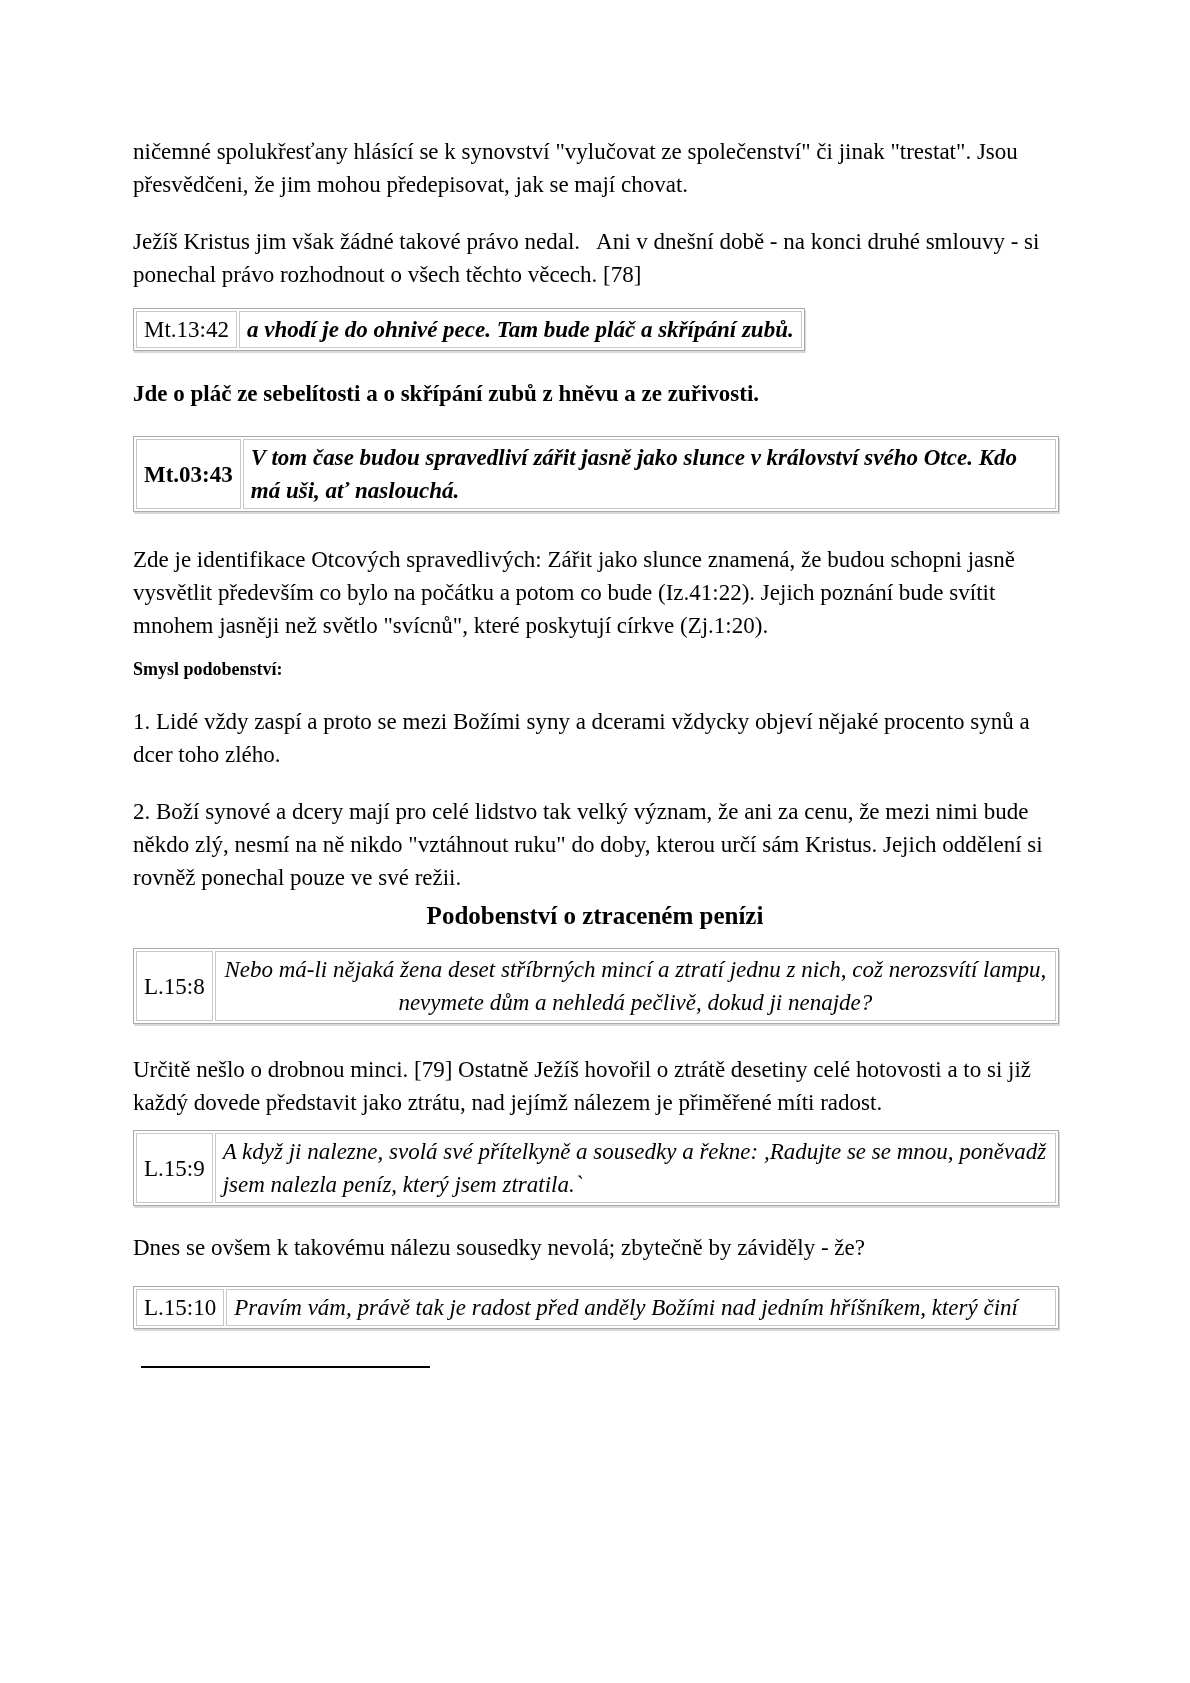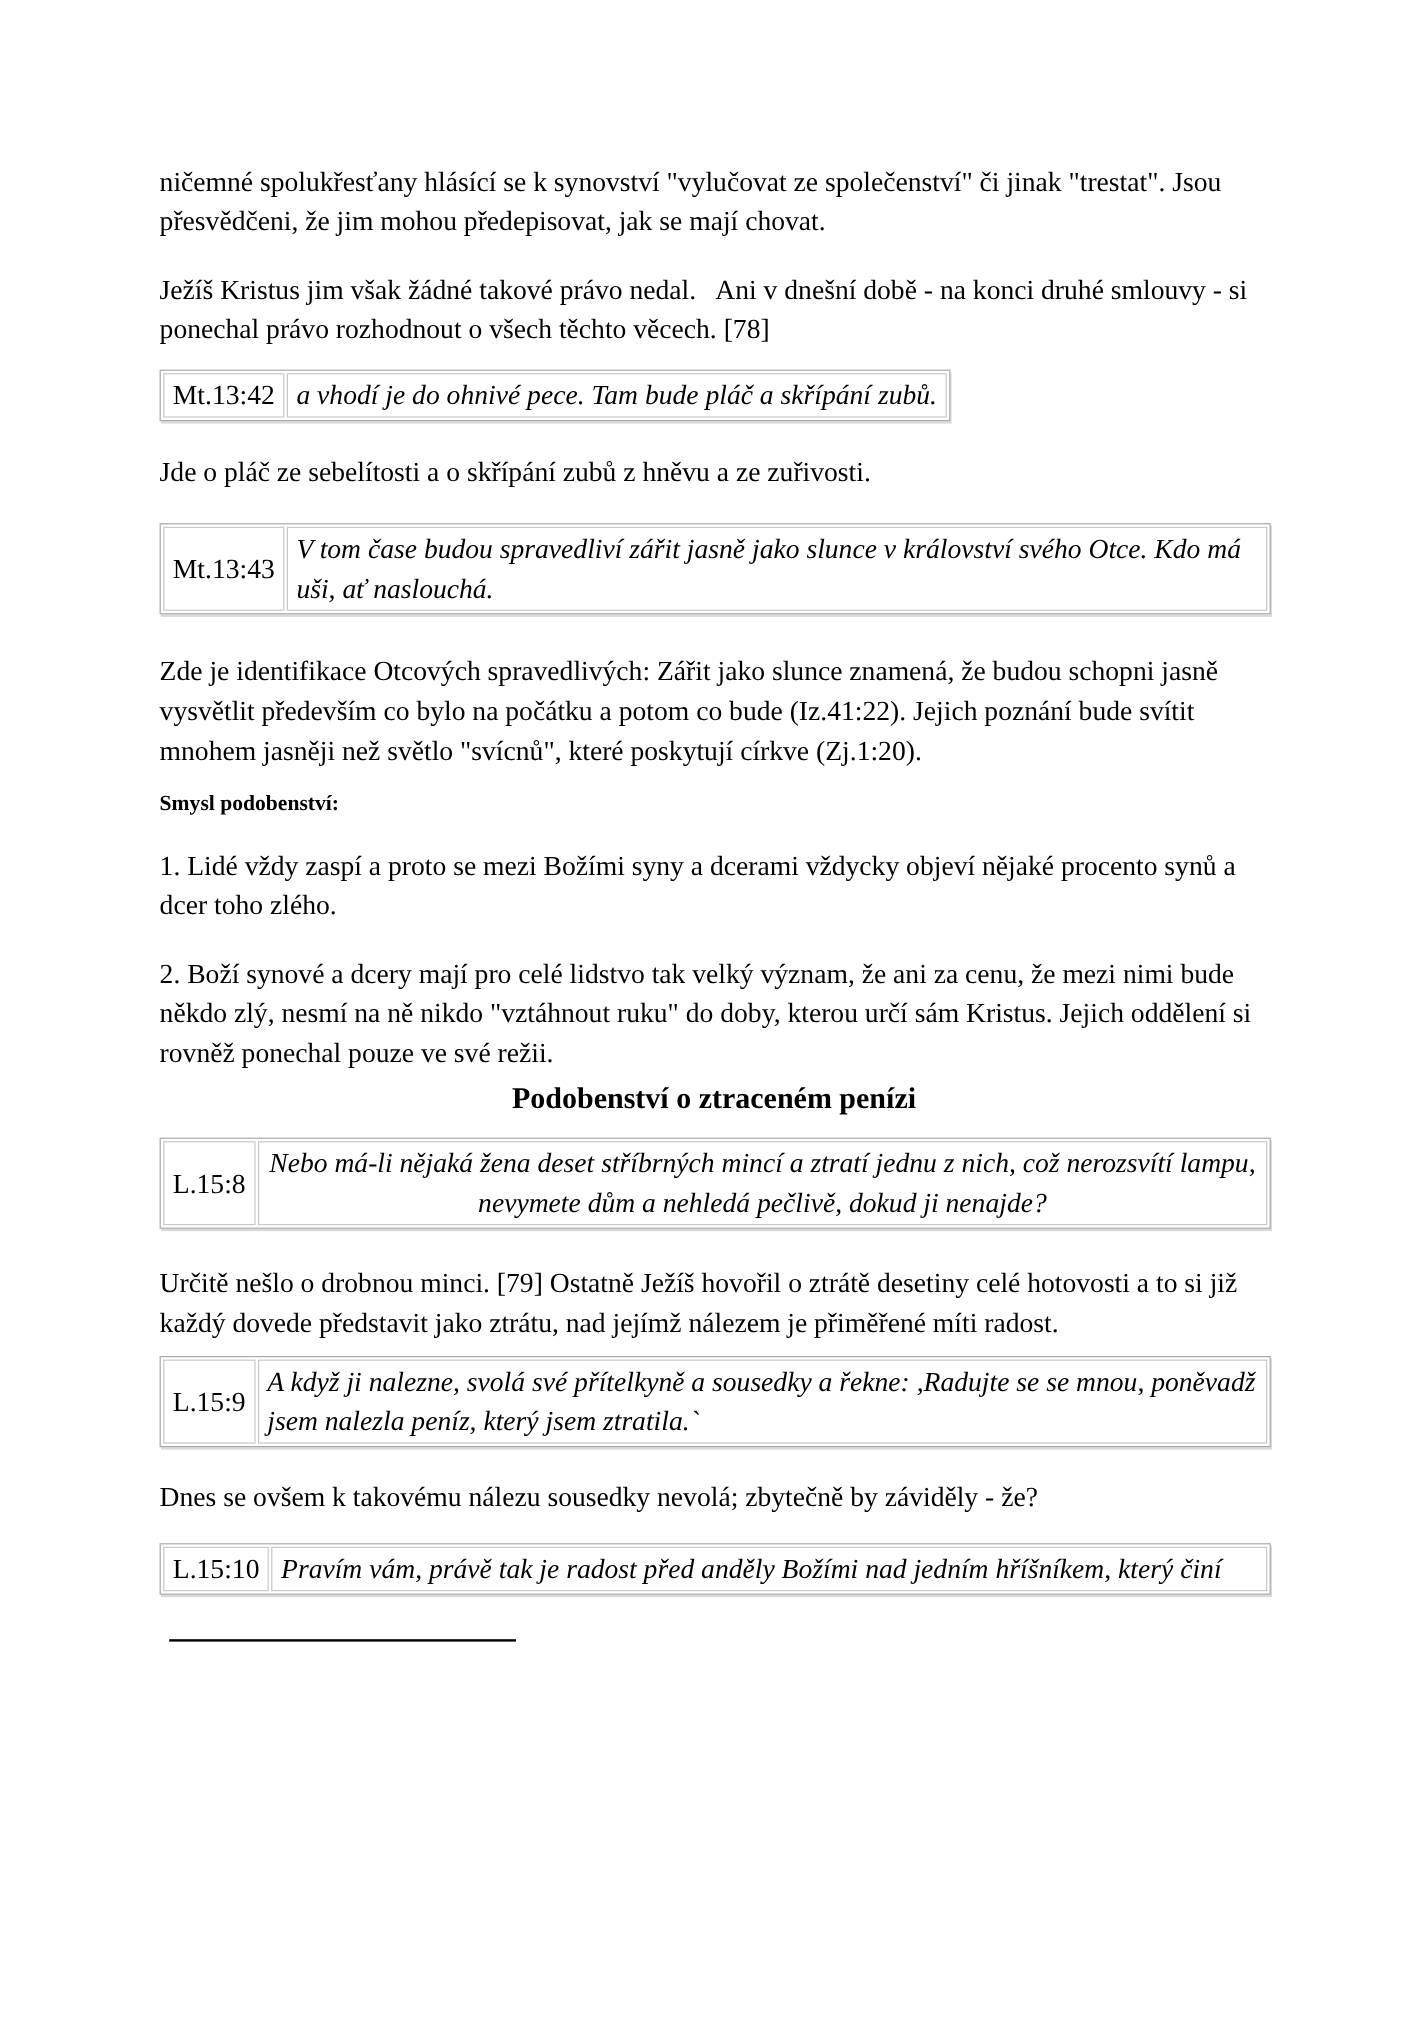--- a/index.html
+++ b/index.html
@@ -44,30 +44,30 @@
   .verse-table.full { width: 100%; }
   .verse-row { display: table-row; }
   .verse-ref, .verse-text {
     display: table-cell;
     border: 1px solid #c8c8c8;
     padding: 1px 7px;
     vertical-align: middle;
   }
   .verse-ref { white-space: nowrap; }
   .verse-text { font-style: italic; width: 100%; }
-  .verse-table:not(.full) .verse-text { width: auto; white-space: nowrap; }
+  .verse-table:not(.full) .verse-text { width: auto; white-space: nowrap; font-weight: bold; }
   .footnote-rule {
     width: 289px;
     margin-left: 8px;
     border-top: 2px solid #000000;
     height: 0;
   }
   
   .mt24 { margin-top: 24px; } .mt17 { margin-top: 17px; }
-  .mt26 { margin-top: 26px; } .mt31 { margin-top: 31px; }
+  .mt26 { margin-top: 26px; font-weight: bold; } .mt31 { margin-top: 31px; }
   .mt13 { margin-top: 13px; } .mt22 { margin-top: 22px; }
   .mt05 { margin-top: 5px; }  .mt19 { margin-top: 19px; }
   .mt15 { margin-top: 15px; text-align: center; } .mt29 { margin-top: 29px; }
   .mt11 { margin-top: 11px; } .mt25 { margin-top: 25px; }
   .mt37 { margin-top: 37px; }
 </style>
 </head>
 <body>
 
 <div class="page">
@@ -80,21 +80,21 @@
     <div class="verse-row">
       <div class="verse-ref">Mt.13:42</div>
       <div class="verse-text">a vhodí je do ohnivé pece. Tam bude pláč a skřípání zubů.</div>
     </div>
   </div>
 
   <p class="para mt26">Jde o pláč ze sebelítosti a o skřípání zubů z hněvu a ze zuřivosti.</p>
 
   <div class="verse-table full mt26">
     <div class="verse-row">
-      <div class="verse-ref">Mt.13:43</div>
+      <div class="verse-ref">Mt.03:43</div>
       <div class="verse-text">V tom čase budou spravedliví zářit jasně jako slunce v království svého Otce. Kdo má uši, ať naslouchá.</div>
     </div>
   </div>
 
   <p class="para mt31">Zde je identifikace Otcových spravedlivých: Zářit jako slunce znamená, že budou schopni jasně vysvětlit především co bylo na počátku a potom co bude (Iz.41:22). Jejich poznání bude svítit mnohem jasněji než světlo "svícnů", které poskytují církve (Zj.1:20).</p>
 
   <p class="subheading mt13">Smysl podobenství:</p>
 
   <p class="para mt22">1. Lidé vždy zaspí a proto se mezi Božími syny a dcerami vždycky objeví nějaké procento synů a dcer toho zlého.</p>
 

